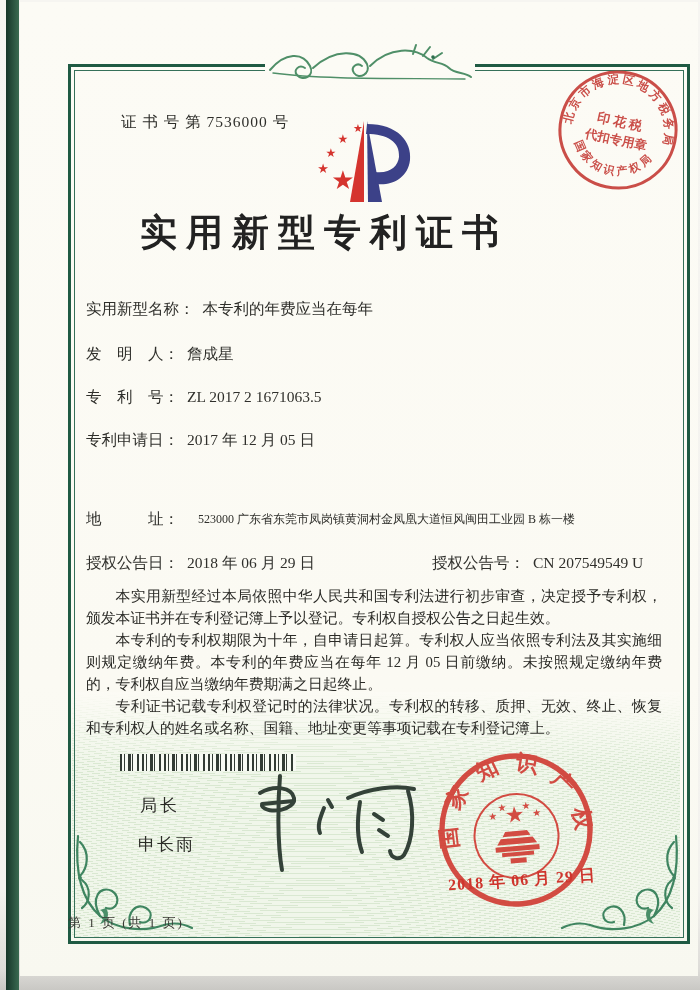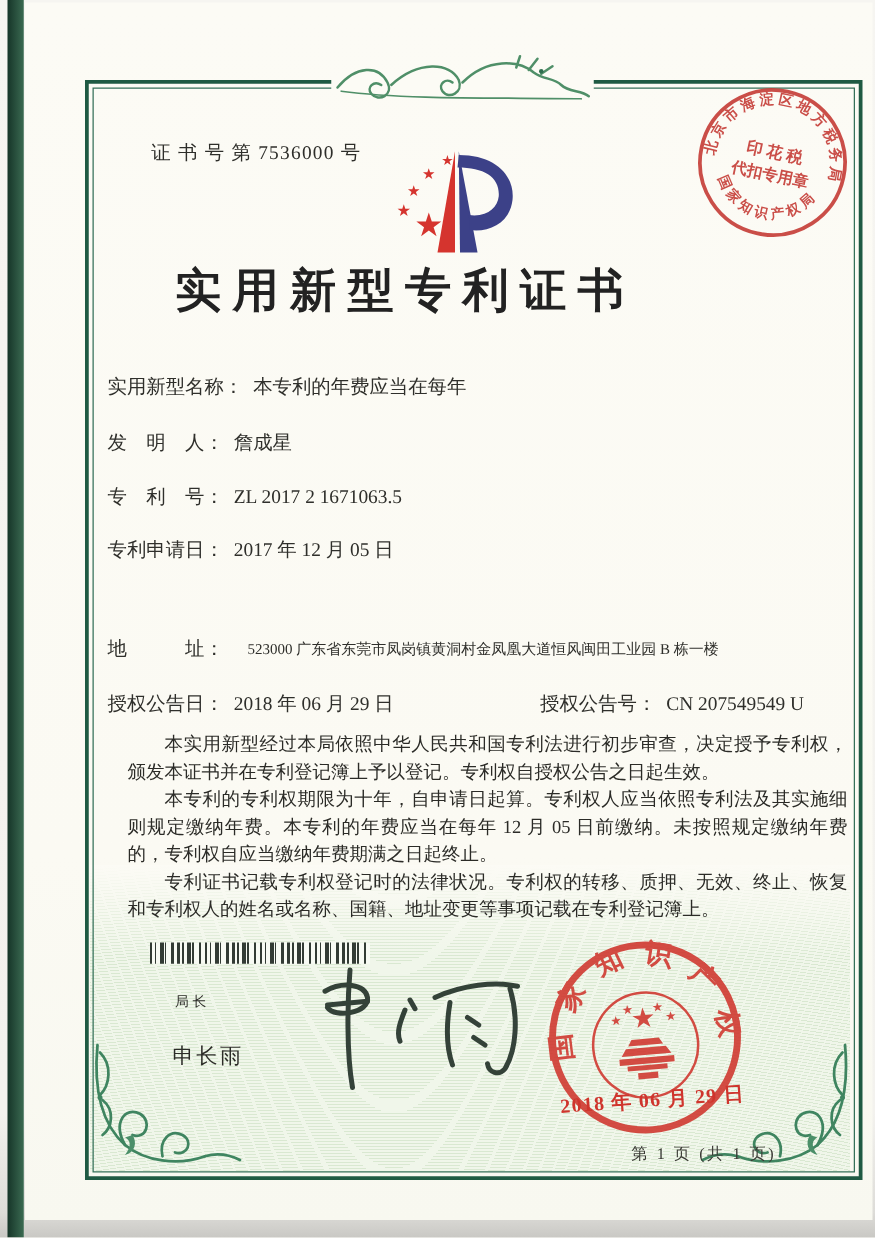--- a/index.html
+++ b/index.html
@@ -24,32 +24,32 @@
       repeating-radial-gradient(1400px 620px at 40% 230%, #f0f6ea 0 4px, #d9e8d1 4px 5.5px);}
   .t{position:absolute;color:#33332f;}
   .certno{left:64px;top:110px;font-size:15.5px;letter-spacing:1px;color:#2e2e2a;margin-left:37px;}
   .title{left:48px;top:206px;width:512px;text-align:center;font-size:37px;font-weight:600;
     letter-spacing:9px;color:#222;}
   .row{position:absolute;left:66px;font-size:15.5px;color:#2f2f2b;white-space:nowrap;}
   .row .lab{display:inline-block;}
   .row .val{margin-left:8px;}
   .addr-val{position:absolute;left:178px;top:507px;width:412px;font-size:12px;line-height:20px;color:#2f2f2b;}
   .body-block{position:absolute;left:66px;top:583px;width:576px;font-size:14.8px;line-height:22px;
-    color:#2b2b27;text-align:justify;margin-left:16px;}
+    color:#2b2b27;text-align:justify;}
   .body-block p{margin:0;text-indent:2em;}
   .barcode{position:absolute;left:100px;top:752px;width:176px;height:17px;
     background:repeating-linear-gradient(90deg,
       #323b34 0 2px,#f7faf3 2px 4px,#323b34 4px 5px,#f7faf3 5px 8px,
       #323b34 8px 11px,#f7faf3 11px 12px,#323b34 12px 13px,#f7faf3 13px 17px,
       #323b34 17px 19px,#f7faf3 19px 22px);}
-  .director{left:120px;top:792px;font-size:11px;letter-spacing:3px;color:#2c2c28;}
+  .director{left:120px;top:792px;font-size:17px;letter-spacing:3px;color:#2c2c28;}
   .director-name{left:118px;top:831px;font-size:17px;letter-spacing:2px;color:#2c2c28;}
   .seal-date{position:absolute;left:428px;top:866px;width:210px;font-size:16px;color:#cf352d;
     letter-spacing:1px;transform:rotate(-4deg);font-weight:600;white-space:nowrap;}
-  .footer{left:48px;top:912px;width:553px;text-align:right;font-size:13px;letter-spacing:2px;color:#3a3a35;}
+  .footer{left:48px;top:912px;width:553px;text-align:left;font-size:13px;letter-spacing:2px;color:#3a3a35;}
   svg{position:absolute;overflow:visible;}
   .stamp-svg{left:534px;top:64px;transform:rotate(12deg);opacity:.92;}
   .seal-svg{left:414px;top:746px;transform:rotate(-5deg);opacity:.95;}
   .logo-svg{left:278px;top:110px;}
   .sig-svg{left:200px;top:756px;}
   .flourish-tl{left:245px;top:40px;}
   .flourish-bl{left:50px;top:826px;}
   .flourish-br{left:534px;top:826px;transform:scaleX(-1);}
 </style>
 </head>

